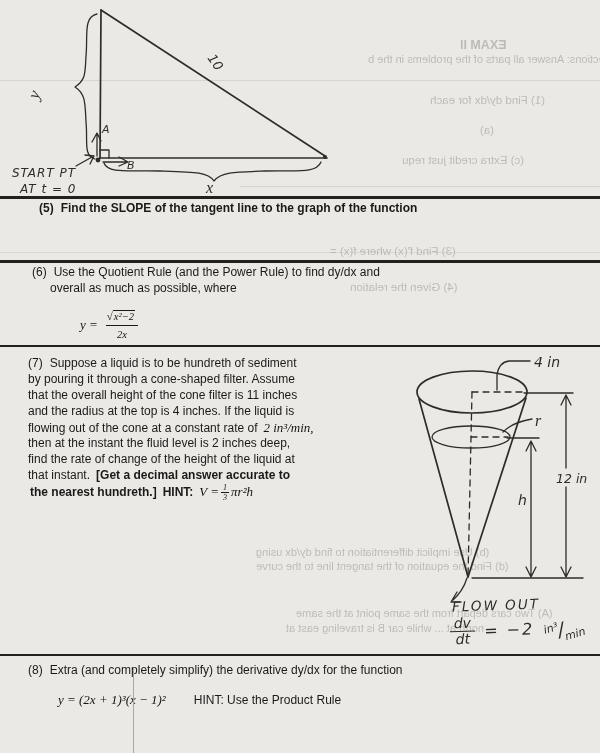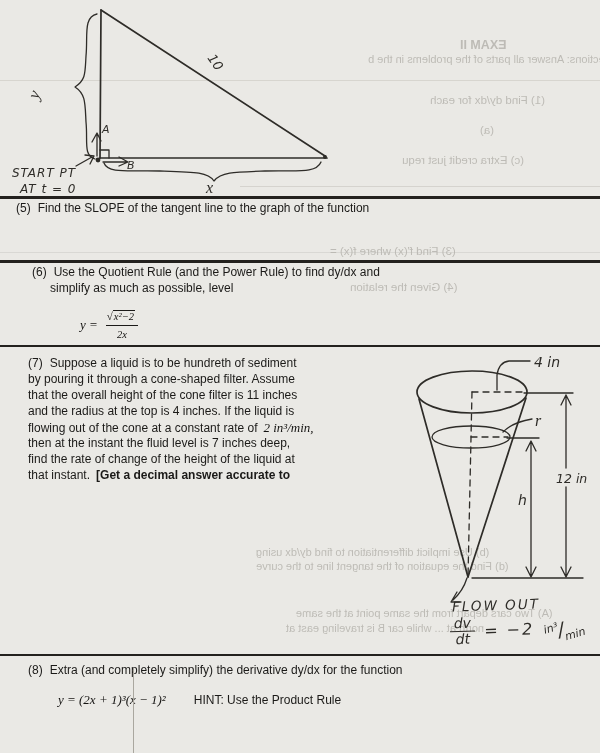--- a/index.html
+++ b/index.html
@@ -103,46 +103,49 @@
     <path class="stroke thin" d="M76,166 L92,157 M85,155 L94,156 L90,164"></path>
     <text class="svgtxt" x="12" y="177" font-size="12" letter-spacing="1">START PT</text>
     <text class="svgtxt" x="20" y="193" font-size="12" letter-spacing="1">AT t = 0</text>
   </svg>
 
   <div class="rule" style="top:196px;height:3px;"></div>
   <div class="rule" style="top:260px;height:3px;"></div>
   <div class="rule" style="top:345px;height:2px;"></div>
   <div class="rule" style="top:654px;height:2px;"></div>
 
-  <div class="t-line" style="left:16px;top:201px;">
+  <div class="t-line" style="left:39px;top:201px;font-weight:bold;">
     <span class="num">(5)</span><span>Find the SLOPE of the tangent line to the graph of the function</span>
   </div>
 
   <div class="t-line" style="left:32px;top:265px;">
     <span class="num">(6)</span><span>Use the Quotient Rule (and the Power Rule) to find dy/dx and</span>
   </div>
-  <div class="t-line" style="left:50px;top:281px;">simplify as much as possible, level</div>
+  <div class="t-line" style="left:50px;top:281px;">overall as much as possible, where</div>
   <div class="t-line" style="left:80px;top:309px;">
     <span class="math">y =</span><span class="frac math"><span class="top"><span class="radsign">√</span><span class="radicand">x²−2</span></span><span class="bot">2x</span></span>
   </div>
 
   <div class="t-line" style="left:28px;top:356px;">
     <span class="num">(7)</span><span>Suppose a liquid is to be hundreth of sediment</span>
   </div>
   <div class="t-line" style="left:28px;top:372px;">by pouring it through a cone-shaped filter. Assume</div>
   <div class="t-line" style="left:28px;top:388px;">that the overall height of the cone filter is 11 inches</div>
   <div class="t-line" style="left:28px;top:404px;">and the radius at the top is 4 inches. If the liquid is</div>
   <div class="t-line" style="left:28px;top:420px;">
     <span class="gap-r">flowing out of the cone at a constant rate of</span><span class="math">2 in³/min,</span>
   </div>
-  <div class="t-line" style="left:28px;top:436px;">then at the instant the fluid level is 7 inches deep,</div>
+  <div class="t-line" style="left:28px;top:436px;">then at the instant the fluid level is 2 inches deep,</div>
   <div class="t-line" style="left:28px;top:468px;">
     <span class="gap-r">that instant.</span><span class="bold">[Get a decimal answer accurate to</span>
   </div>
   <div class="t-line" style="left:28px;top:452px;">find the rate of change of the height of the liquid at</div>
+  <div class="t-line" style="left:30px;top:484px;">
+    <span class="bold gap-r">the nearest hundreth.]</span><span class="bold">HINT:</span><span class="math gap-l">V =</span><span class="sfrac math"><span class="top">1</span><span class="bot">3</span></span><span class="math">πr²h</span>
+  </div>
 
   <svg style="left:393px;top:348px;" width="207" height="307" viewBox="0 0 207 307">
     <ellipse class="stroke" cx="79" cy="44" rx="55" ry="21"></ellipse>
     <path class="stroke" d="M26,51 L75,229"></path>
     <path class="stroke" d="M133,50 L75,229"></path>
     <ellipse class="stroke thin" cx="78" cy="89" rx="39" ry="11"></ellipse>
     <path class="stroke thin dash" d="M79,44 L75,229"></path>
     <path class="stroke thin dash" d="M79,44 L132,44"></path>
     <path class="stroke thin dash" d="M78,89 L115,89"></path>
 

